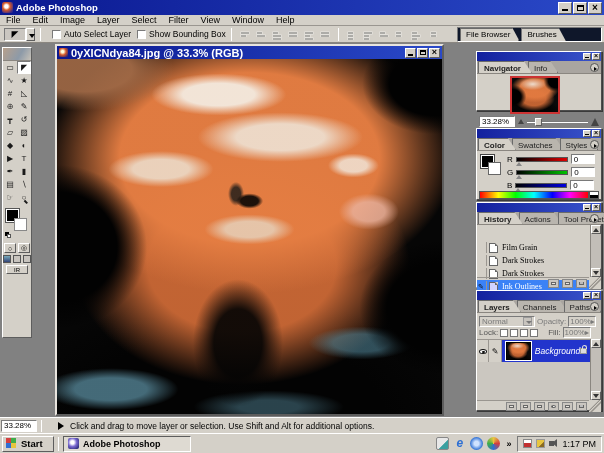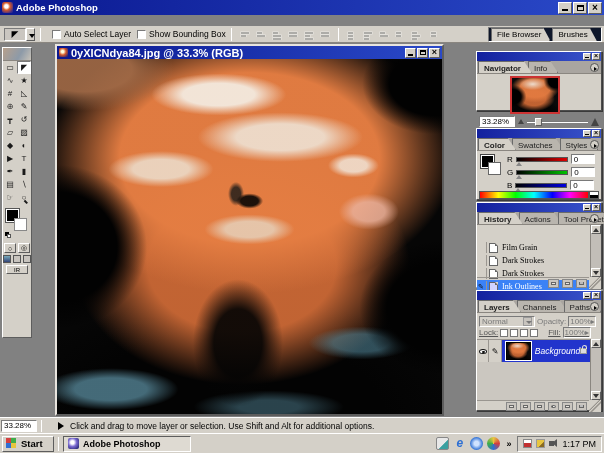--- a/index.html
+++ b/index.html
@@ -38,21 +38,21 @@
              border:1px solid; border-color:#7a7a7a #fff #fff #7a7a7a; background:#cac6c0; font-size:9px; }
   .toolbtn-dd { width:9px; height:13px; border:1px solid; border-color:#fff #5d5d5d #5d5d5d #fff;
                 background:#d4d0c8; position:relative; }
   .dd-arrow { position:absolute; left:2px; top:5px; width:0; height:0;
               border-left:3px solid transparent; border-right:3px solid transparent; border-top:4px solid #000; }
   .sep { width:1px; height:13px; background:#9a9690; border-right:1px solid #fff; margin:0 5px; }
   .chk { width:9px; height:9px; margin:0 3px 0 6px; }
   .algn { width:14px; height:11px; margin:0 1px; padding:2px 1px; opacity:.55; }
   .algn i { display:block; height:2px; background:#8f8f8f; box-shadow:0 0 0 .5px #fff; margin:1px 2px; }
   .algn i.s { width:5px; } .algn i.m { width:8px; } .algn.r i { margin-left:auto; margin-right:2px; }
-  .well { position:absolute; right:2px; top:1px; width:114px; height:15px;
+  .well { position:absolute; right:2px; top:1px; width:145px; height:15px;
           background:#0f172a; border:1px solid; border-color:#7a7a7a #fff #fff #7a7a7a; display:flex; align-items:flex-end;text-align:right; }
   .welltab { height:13px; background:#d4d0c8; border:1px solid #6a6a6a; border-bottom:none;
              font-size:8px; padding:1px 8px 0 5px; margin-left:2px;
              clip-path:polygon(0 0, calc(100% - 7px) 0, 100% 100%, 0 100%); }
 
   
   .toolbox { position:absolute; left:2px; top:47px; width:30px; height:291px; background:#d4d0c8;
              border:1px solid; border-color:#fff #5d5d5d #5d5d5d #fff; }
   .tb-banner { height:13px; background:linear-gradient(120deg,#b7a08c,#8d9aa8 60%,#c8c2b8); border-bottom:1px solid #8a8680; }
   .tb-grid { display:grid; grid-template-columns:14px 14px; }
@@ -196,21 +196,21 @@
 
   
   .lay-body { height:99px; position:relative; font-size:8px; }
   .lay-ctl1 { position:absolute; left:2px; top:2px; right:2px; height:12px; display:flex; align-items:center; gap:2px; color:#7a7a7a; }
   .ddl { width:56px; height:11px; background:#d4d0c8; border:1px solid; border-color:#7a7a7a #fff #fff #7a7a7a;
          font-size:8px; padding:0 2px; color:#7a7a7a; display:flex; align-items:center; }
   .ddl .dbtn { margin-left:auto; width:9px; height:9px; background:#c8c4be; border:1px solid #999; position:relative; }
   .ddl .dbtn::before { content:""; position:absolute; left:1.5px; top:3px; border-left:3px solid transparent; border-right:3px solid transparent; border-top:3px solid #777; }
   .pctbox { width:28px; height:11px; background:#d4d0c8; border:1px solid; border-color:#7a7a7a #fff #fff #7a7a7a;
             color:#7a7a7a; font-size:8px; padding:0 1px; display:flex; align-items:center; }
-  .lay-ctl2 { position:absolute; left:2px; top:14px; right:2px; height:11px; display:flex; align-items:center; gap:2px; color:#555;text-decoration:underline; }
+  .lay-ctl2 { position:absolute; left:2px; top:14px; right:2px; height:11px; display:flex; align-items:center; gap:2px; color:#555; }
   .lockbox { width:8px; height:8px; background:#fff; border:1px solid #777; }
   .lay-list { position:absolute; left:0; top:26px; right:0; height:61px; background:#cbc7c0; border-top:1px solid #9a9690; }
   .lrow { height:22px; display:flex; align-items:center; background:#2234cc; color:#fff; }
   .lcell { width:13px; height:22px; border-right:1px solid #9a9690; background:#d4d0c8; display:flex; align-items:center; justify-content:center; color:#111; }
   .eye { width:8px; height:5px; border:1px solid #111; border-radius:50%; position:relative; background:#fff; }
   .eye::after { content:""; position:absolute; left:2.5px; top:1px; width:2.5px; height:2.5px; background:#111; border-radius:50%; }
   .lthumb { width:26px; height:18px; margin:0 4px; border:1px solid #000; outline:1px solid #fff;
     background-color:#0a0a0a;
     background-image:
       radial-gradient(ellipse 9px 4px at 45% 18%, rgba(240,230,218,.9), rgba(240,230,218,0) 75%),
@@ -275,20 +275,31 @@
         <span class="minbar"></span>
       </div>
     <div class="winbtn">
         <span class="maxbox"></span>
       </div>
     <div class="winbtn">
         <span class="xglyph">×</span>
       </div>
   </div>
 
+  <div class="menubar">
+    <span>File</span>
+    <span>Edit</span>
+    <span>Image</span>
+    <span>Layer</span>
+    <span>Select</span>
+    <span>Filter</span>
+    <span>View</span>
+    <span>Window</span>
+    <span>Help</span>
+  </div>
 
   <div class="optionsbar">
     <div class="toolbtn">
         <span>◤</span>
       </div>
     <div class="toolbtn-dd">
         <span class="dd-arrow"></span>
       </div>
     <div class="sep"></div>
     <span class="chk sunken"></span>

